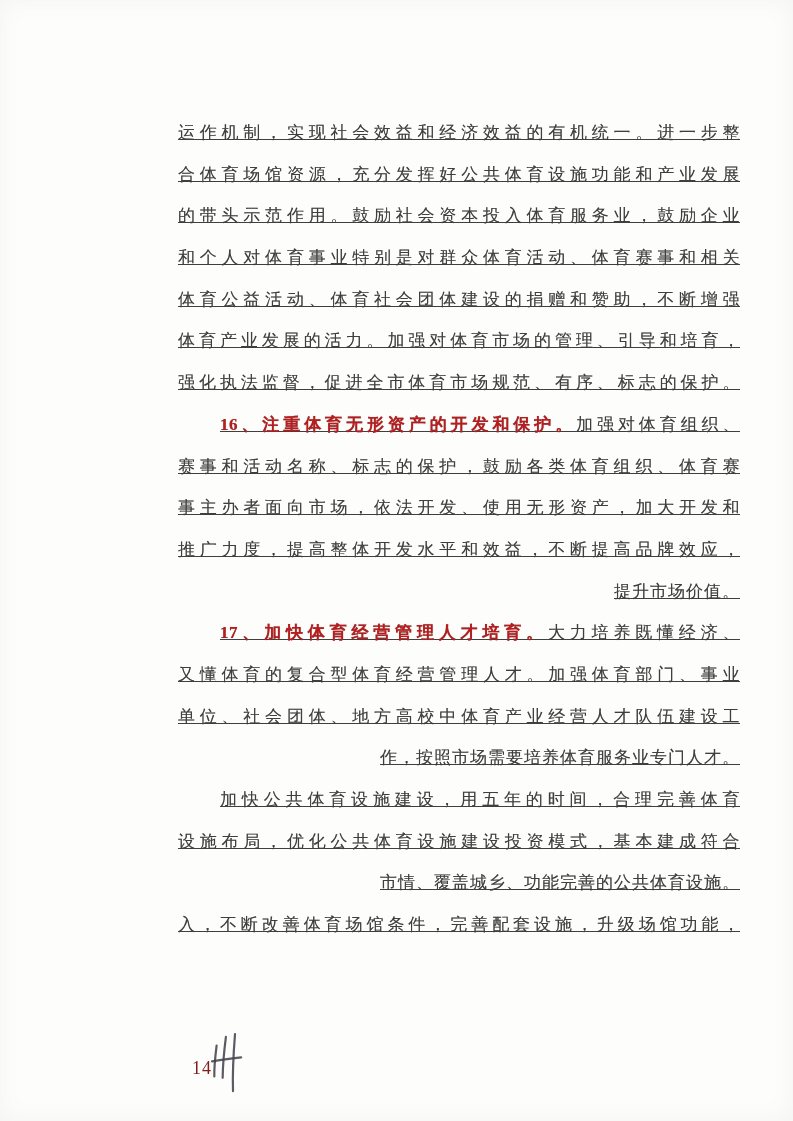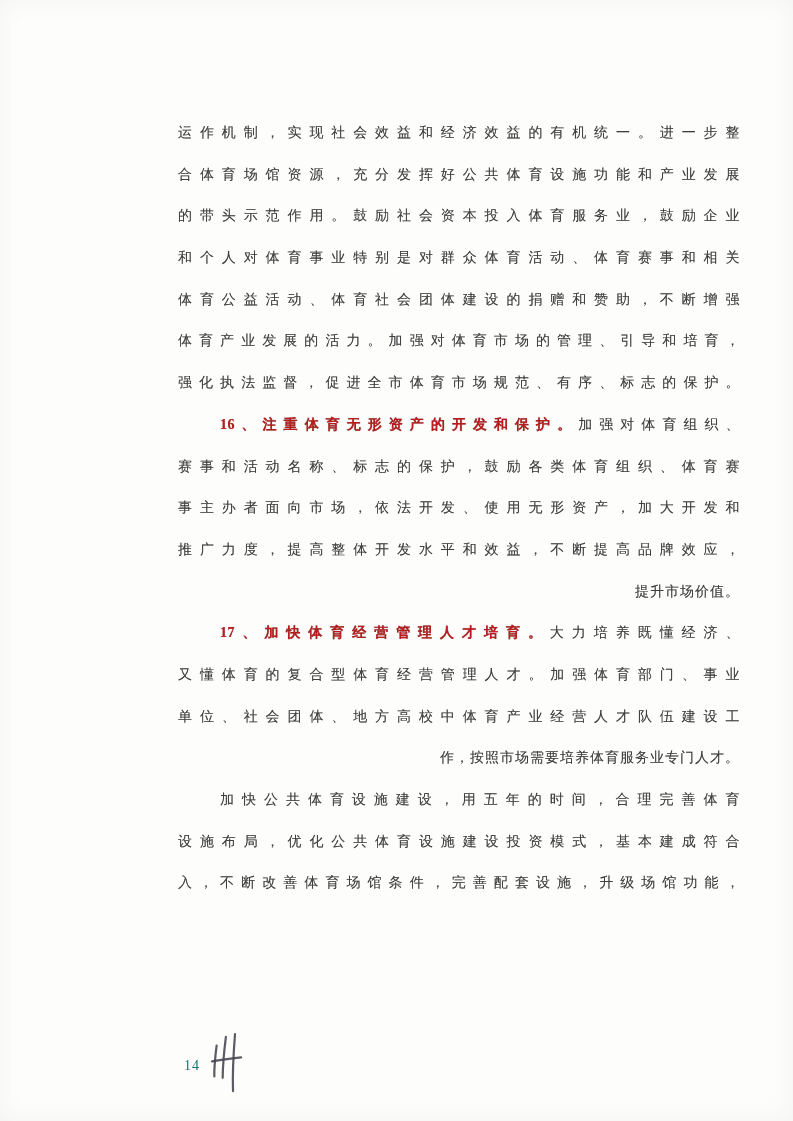--- a/index.html
+++ b/index.html
@@ -17,42 +17,43 @@
   }
   .body-text{
     position:absolute;
     left:178px;top:112px;
     width:562px;
     color:#3f3f3f;
   }
   .line{
     height:41.7px;
     line-height:41.7px;
-    font-size:14px;
+    font-size:17px;
     letter-spacing:0.5px;
     white-space:nowrap;
     text-shadow:0 0 0.6px rgba(70,70,70,0.45);
+    text-decoration:underline;
   }
   .line.full{
     white-space:normal;
     text-align:justify;
     text-align-last:justify;
   }
   .line.end{ text-align:right; letter-spacing:1px; }
   .line.indent{ padding-left:42px; }
   .line.full.indent{ width:520px; }
   .seg{ font-weight:400; }
   .seg.bold{ font-weight:700; color:#b91c1c; text-shadow:0 0 0.7px rgba(45,45,45,0.6); }
   .line.heading .seg{ font-weight:600; color:#383838; letter-spacing:1.2px; }
   .footer{
     position:absolute;left:0;top:1025px;width:793px;height:80px;
   }
   .page-num{
-    position:absolute;left:184px;top:33px;
-    font-size:14px;color:#0f766e;letter-spacing:1px;
+    position:absolute;left:192px;top:33px;
+    font-size:18px;color:#7f1d1d;letter-spacing:1px;
   }
   .handwriting{
     position:absolute;left:206px;top:5px;
     transform:rotate(2deg);
   }
   .handwriting path{
     fill:none;stroke:#44444d;stroke-width:2.2;
     stroke-linecap:round;opacity:0.88;
   }
 </style>
@@ -73,20 +74,21 @@
       <div class="line full"><span class="seg">赛事和活动名称、标志的保护，鼓励各类体育组织、体育赛</span></div>
       <div class="line full"><span class="seg">事主办者面向市场，依法开发、使用无形资产，加大开发和</span></div>
       <div class="line full"><span class="seg">推广力度，提高整体开发水平和效益，不断提高品牌效应，</span></div>
       <div class="line end"><span class="seg">提升市场价值。</span></div>
       <div class="line full indent"><span class="seg bold">17、加快体育经营管理人才培育。</span><span class="seg">大力培养既懂经济、</span></div>
       <div class="line full"><span class="seg">又懂体育的复合型体育经营管理人才。加强体育部门、事业</span></div>
       <div class="line full"><span class="seg">单位、社会团体、地方高校中体育产业经营人才队伍建设工</span></div>
       <div class="line end"><span class="seg">作，按照市场需要培养体育服务业专门人才。</span></div>
       <div class="line full indent"><span class="seg">加快公共体育设施建设，用五年的时间，合理完善体育</span></div>
       <div class="line full"><span class="seg">设施布局，优化公共体育设施建设投资模式，基本建成符合</span></div>
+      <div class="line end"><span class="seg">市情、覆盖城乡、功能完善的公共体育设施。</span></div>
       <div class="line full"><span class="seg">入，不断改善体育场馆条件，完善配套设施，升级场馆功能，</span></div>
     </main>
 
   <div class="footer">
     <span class="page-num">14</span>
     <svg class="handwriting" width="46" height="66" viewBox="0 0 46 66" aria-label="handwritten 14">
       <path d="M10,16 C9.2,25 8.2,37 8.8,47"></path>
       <path d="M19,7 C17.8,20 16.8,34 17.2,48"></path>
       <path d="M6,32 C15,30 25,28.4 35,27"></path>
       <path d="M28,4 C27.2,22 26.8,44 28,61"></path>

